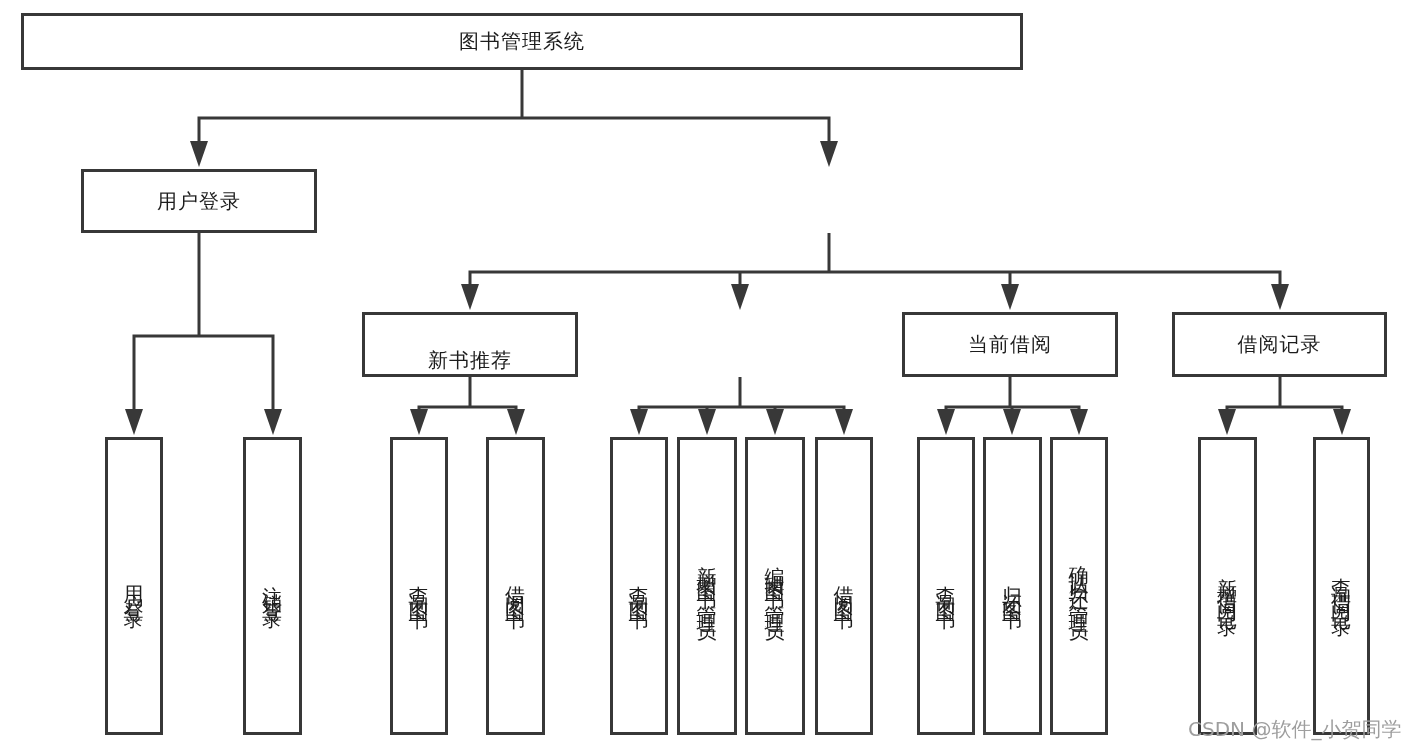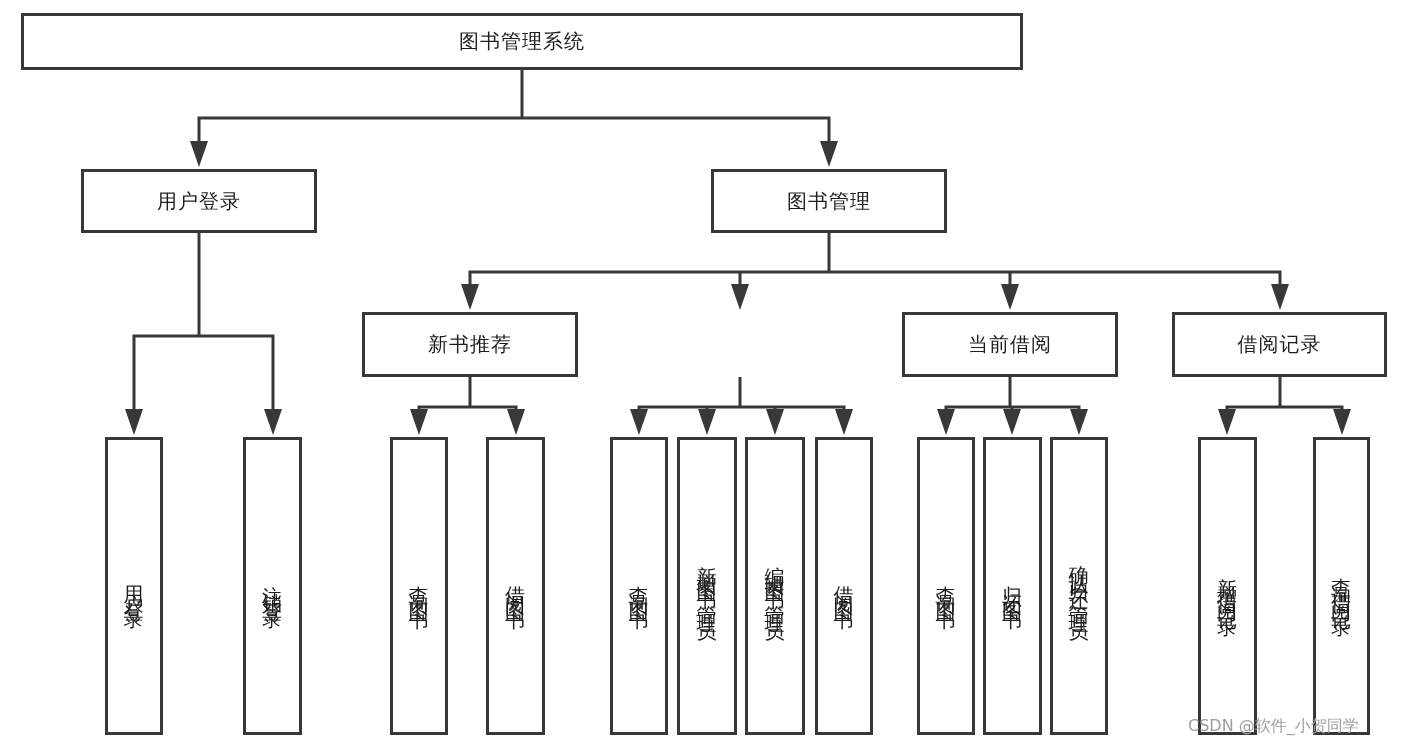--- a/index.html
+++ b/index.html
@@ -37,21 +37,21 @@
     writing-mode: vertical-rl;
     text-orientation: mixed;
     font-size: 20px;
     letter-spacing: 8px;
     line-height: 1;
   }
   
   #n-root            { left: 21px;   top: 13px;  width: 1002px; height: 57px; }
   #n-user-login      { left: 81px;   top: 169px; width: 236px;  height: 64px; }
   #n-book-mgmt       { left: 711px;  top: 169px; width: 236px;  height: 64px; }
-  #n-new-books       { left: 362px;  top: 312px; width: 216px;  height: 65px; }
+  #n-new-books       { left: 362px;  top: 312px; width: 216px;  height: 65px; align-items: flex-end; }
   #n-book-borrow     { left: 632px;  top: 312px; width: 216px;  height: 65px; }
   #n-current-borrow  { left: 902px;  top: 312px; width: 216px;  height: 65px; text-align: right; }
   #n-borrow-records  { left: 1172px; top: 312px; width: 215px;  height: 65px; }
   
   .vnode { top: 437px; height: 298px; }
   #l-user-login      { left: 105px;  width: 58px; }
   #l-logout          { left: 243px;  width: 59px; }
   #l-nb-query        { left: 390px;  width: 58px; }
   #l-nb-borrow       { left: 486px;  width: 59px; }
   #l-bb-query        { left: 610px;  width: 58px; }
@@ -61,21 +61,21 @@
   #l-cb-query        { left: 917px;  width: 58px; }
   #l-cb-return       { left: 983px;  width: 59px; }
   #l-cb-confirm      { left: 1050px; width: 58px; }
   #l-br-add          { left: 1198px; width: 59px; }
   #l-br-query        { left: 1313px; width: 57px; }
   #watermark {
     position: absolute;
     left: 1188px;
     top: 716px;
     z-index: 3;
-    font-size: 16px;
+    font-size: 20px;
     color: #9e9e9e;
     white-space: nowrap;
   }
   path { stroke: #383838; stroke-width: 3; fill: none; }
   polygon { fill: #383838; stroke: none; }
 </style>
 </head>
 <body>
 
 <div id="stage">
@@ -118,23 +118,20 @@
     <polygon points="1218,409 1236,409 1227,435"></polygon>
     <polygon points="1333,409 1351,409 1342,435"></polygon>
   </svg>
 
   <div class="node" id="n-root">
     <span>图书管理系统</span>
   </div>
 
   <div class="node" id="n-user-login">
     <span>用户登录</span>
-  </div>
-  <div class="node" id="n-book-mgmt">
-    <span>图书管理</span>
   </div>
 
   <div class="node" id="n-new-books">
     <span>新书推荐</span>
   </div>
   <div class="node" id="n-current-borrow">
     <span>当前借阅</span>
   </div>
   <div class="node" id="n-borrow-records">
     <span>借阅记录</span>

